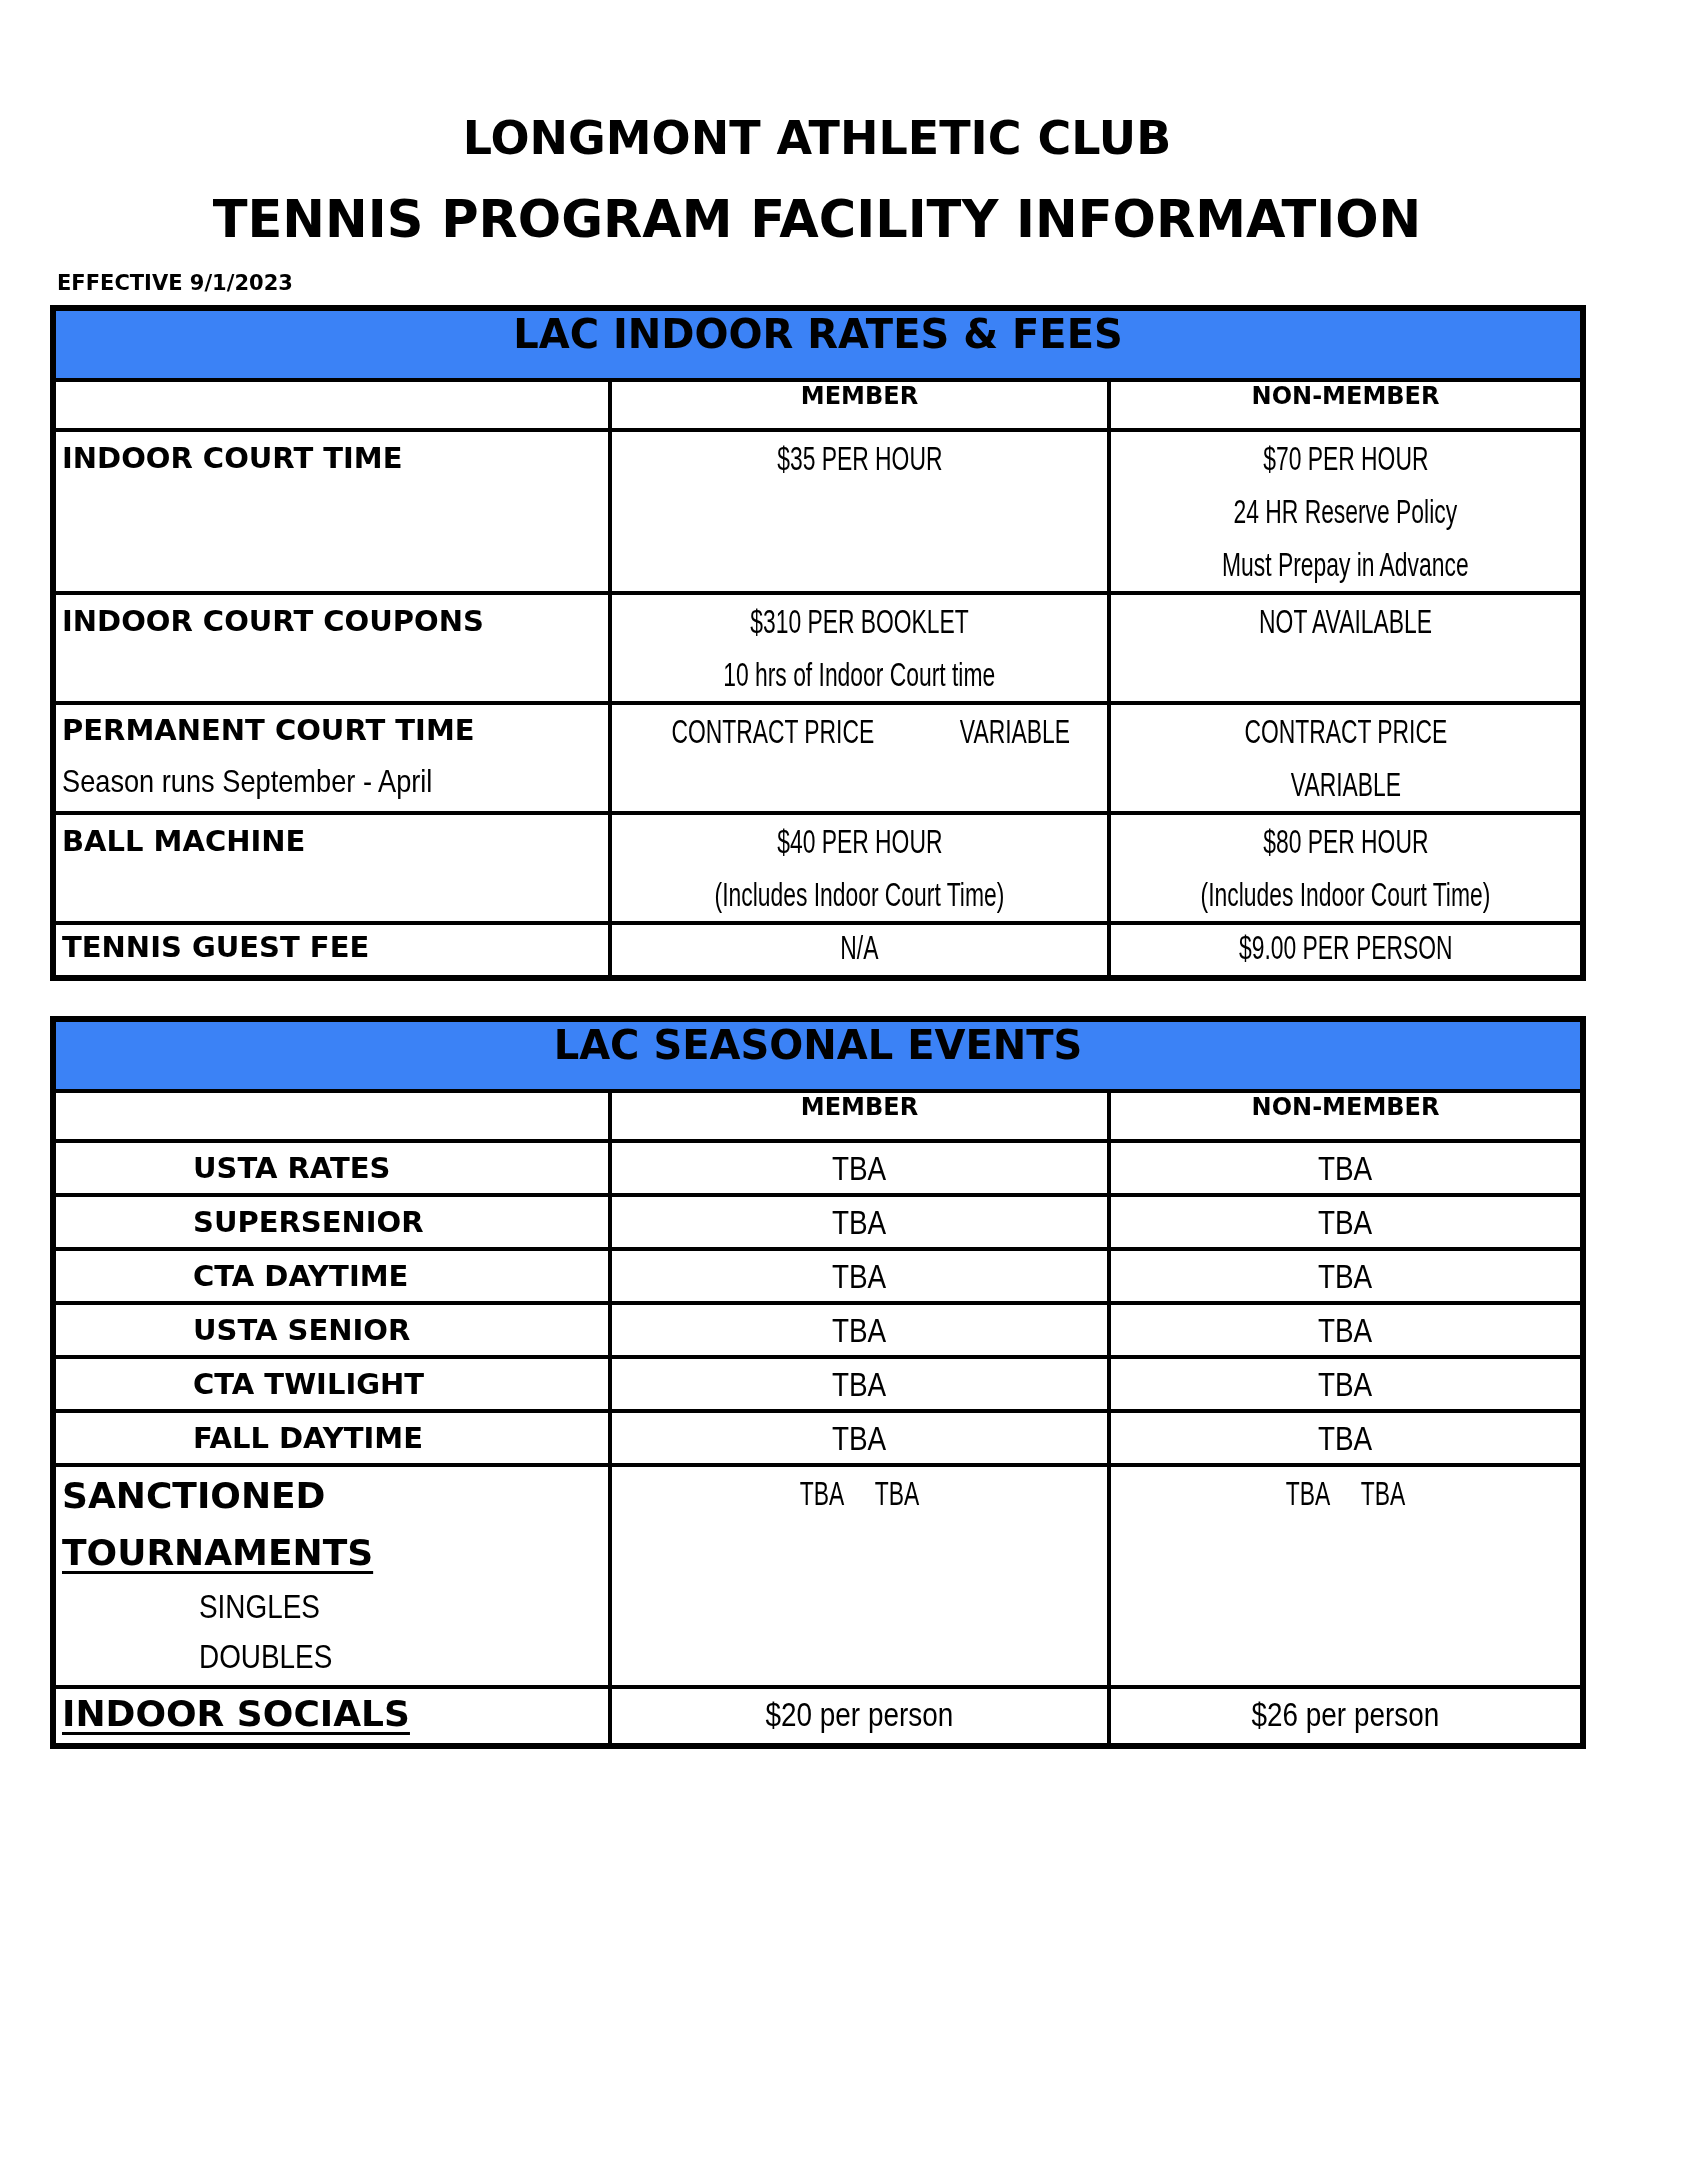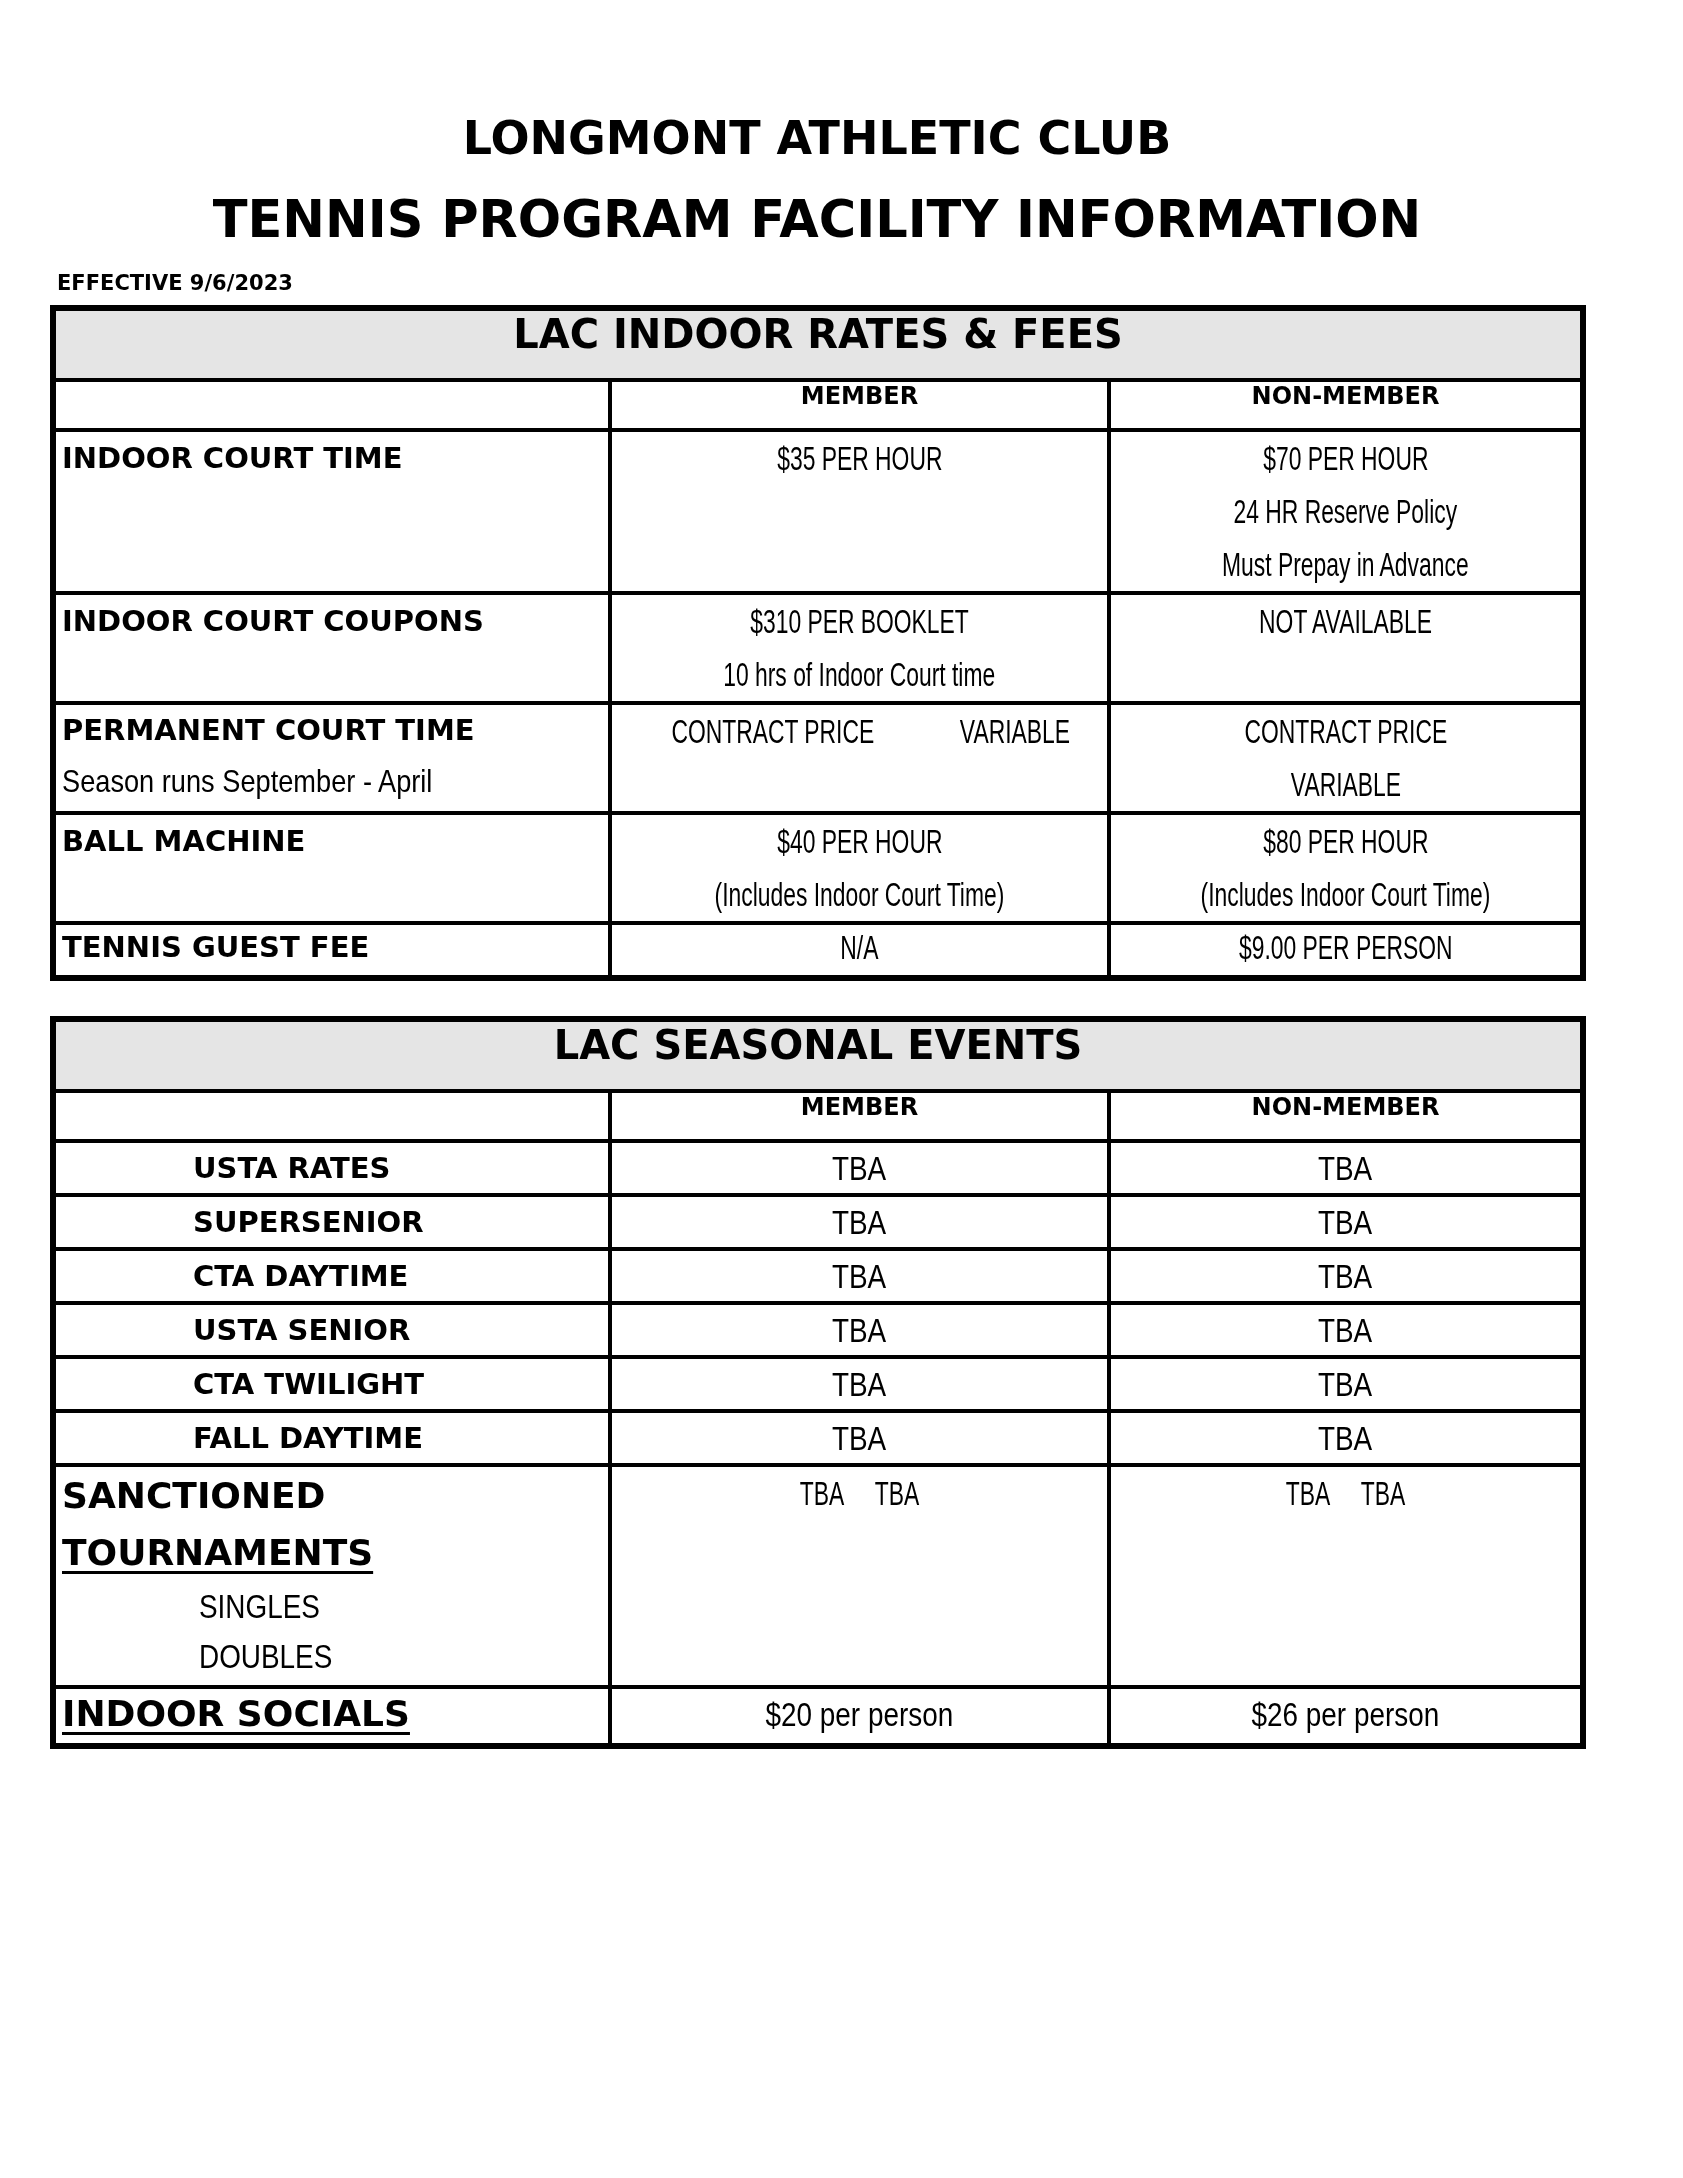--- a/index.html
+++ b/index.html
@@ -3,21 +3,21 @@
 <meta charset="utf-8">
 <style>
   html,body{margin:0;padding:0;background:#fff;}
   body{width:1683px;height:2178px;position:relative;overflow:hidden;font-family:"Liberation Sans",sans-serif;color:#000;}
   .title{position:absolute;left:0;width:1634px;text-align:center;font-weight:900;font-family:"DejaVu Sans",sans-serif;letter-spacing:0px;}
   #t1{top:111px;font-size:46px;}
   #t2{top:190px;font-size:51px;}
   #eff{position:absolute;left:57px;top:271px;font-size:21px;font-weight:bold;font-family:"DejaVu Sans",sans-serif;}
   table.grid{position:absolute;left:50px;width:1531px;border-collapse:collapse;table-layout:fixed;border:6px solid #000;}
   table.grid td{border:4px solid #000;padding:0 6px;vertical-align:top;}
-  .banner td{background:#e5e5e5;text-align:center;font-family:"DejaVu Sans",sans-serif;font-weight:bold;font-size:40px;height:67px;vertical-align:middle;border-bottom:7px solid #000;}
+  .banner td{background:#3b82f6;text-align:center;font-family:"DejaVu Sans",sans-serif;font-weight:bold;font-size:40px;height:67px;vertical-align:middle;border-bottom:7px solid #000;}
   .colhead td{text-align:center;font-family:"DejaVu Sans",sans-serif;font-weight:bold;font-size:24px;height:46px;vertical-align:middle;}
   .lbl{font-family:"DejaVu Sans",sans-serif;font-weight:bold;font-size:29px;line-height:53px;}
   .sub{font-family:"Liberation Sans",sans-serif;font-size:32px;line-height:53px;transform:scaleX(0.85);transform-origin:left;display:inline-block;white-space:nowrap;}
   .val{text-align:center;font-family:"Liberation Sans",sans-serif;font-size:34px;line-height:53px;}
   .val span{display:inline-block;transform:scaleX(0.82);white-space:nowrap;}
   .vline{display:block;}
   #tbl1{top:305px;}
   #tbl2{top:1016px;}
   .r-ict td{height:152px;}
   .r-coup td{height:103px;}
@@ -36,21 +36,21 @@
   .bigl{font-family:"DejaVu Sans",sans-serif;font-weight:bold;font-size:36px;line-height:57px;}
   .plain{font-family:"Liberation Sans",sans-serif;font-size:34px;line-height:50px;}
   .plain span{display:inline-block;transform:scaleX(0.82);transform-origin:left;white-space:nowrap;}
   .tbaline{font-size:34px;line-height:50px;}
 </style>
 </head>
 <body>
 
 <div class="title" id="t1">LONGMONT ATHLETIC CLUB</div>
 <div class="title" id="t2">TENNIS PROGRAM FACILITY INFORMATION</div>
-<div id="eff">EFFECTIVE 9/6/2023</div>
+<div id="eff">EFFECTIVE 9/1/2023</div>
 
 <table class="grid" id="tbl1">
   <colgroup>
       <col style="width:557px">
       <col style="width:499px">
       <col style="width:474px">
     </colgroup>
   <tbody>
       <tr class="banner">
     <td colspan="3">LAC INDOOR RATES &amp; FEES</td>

